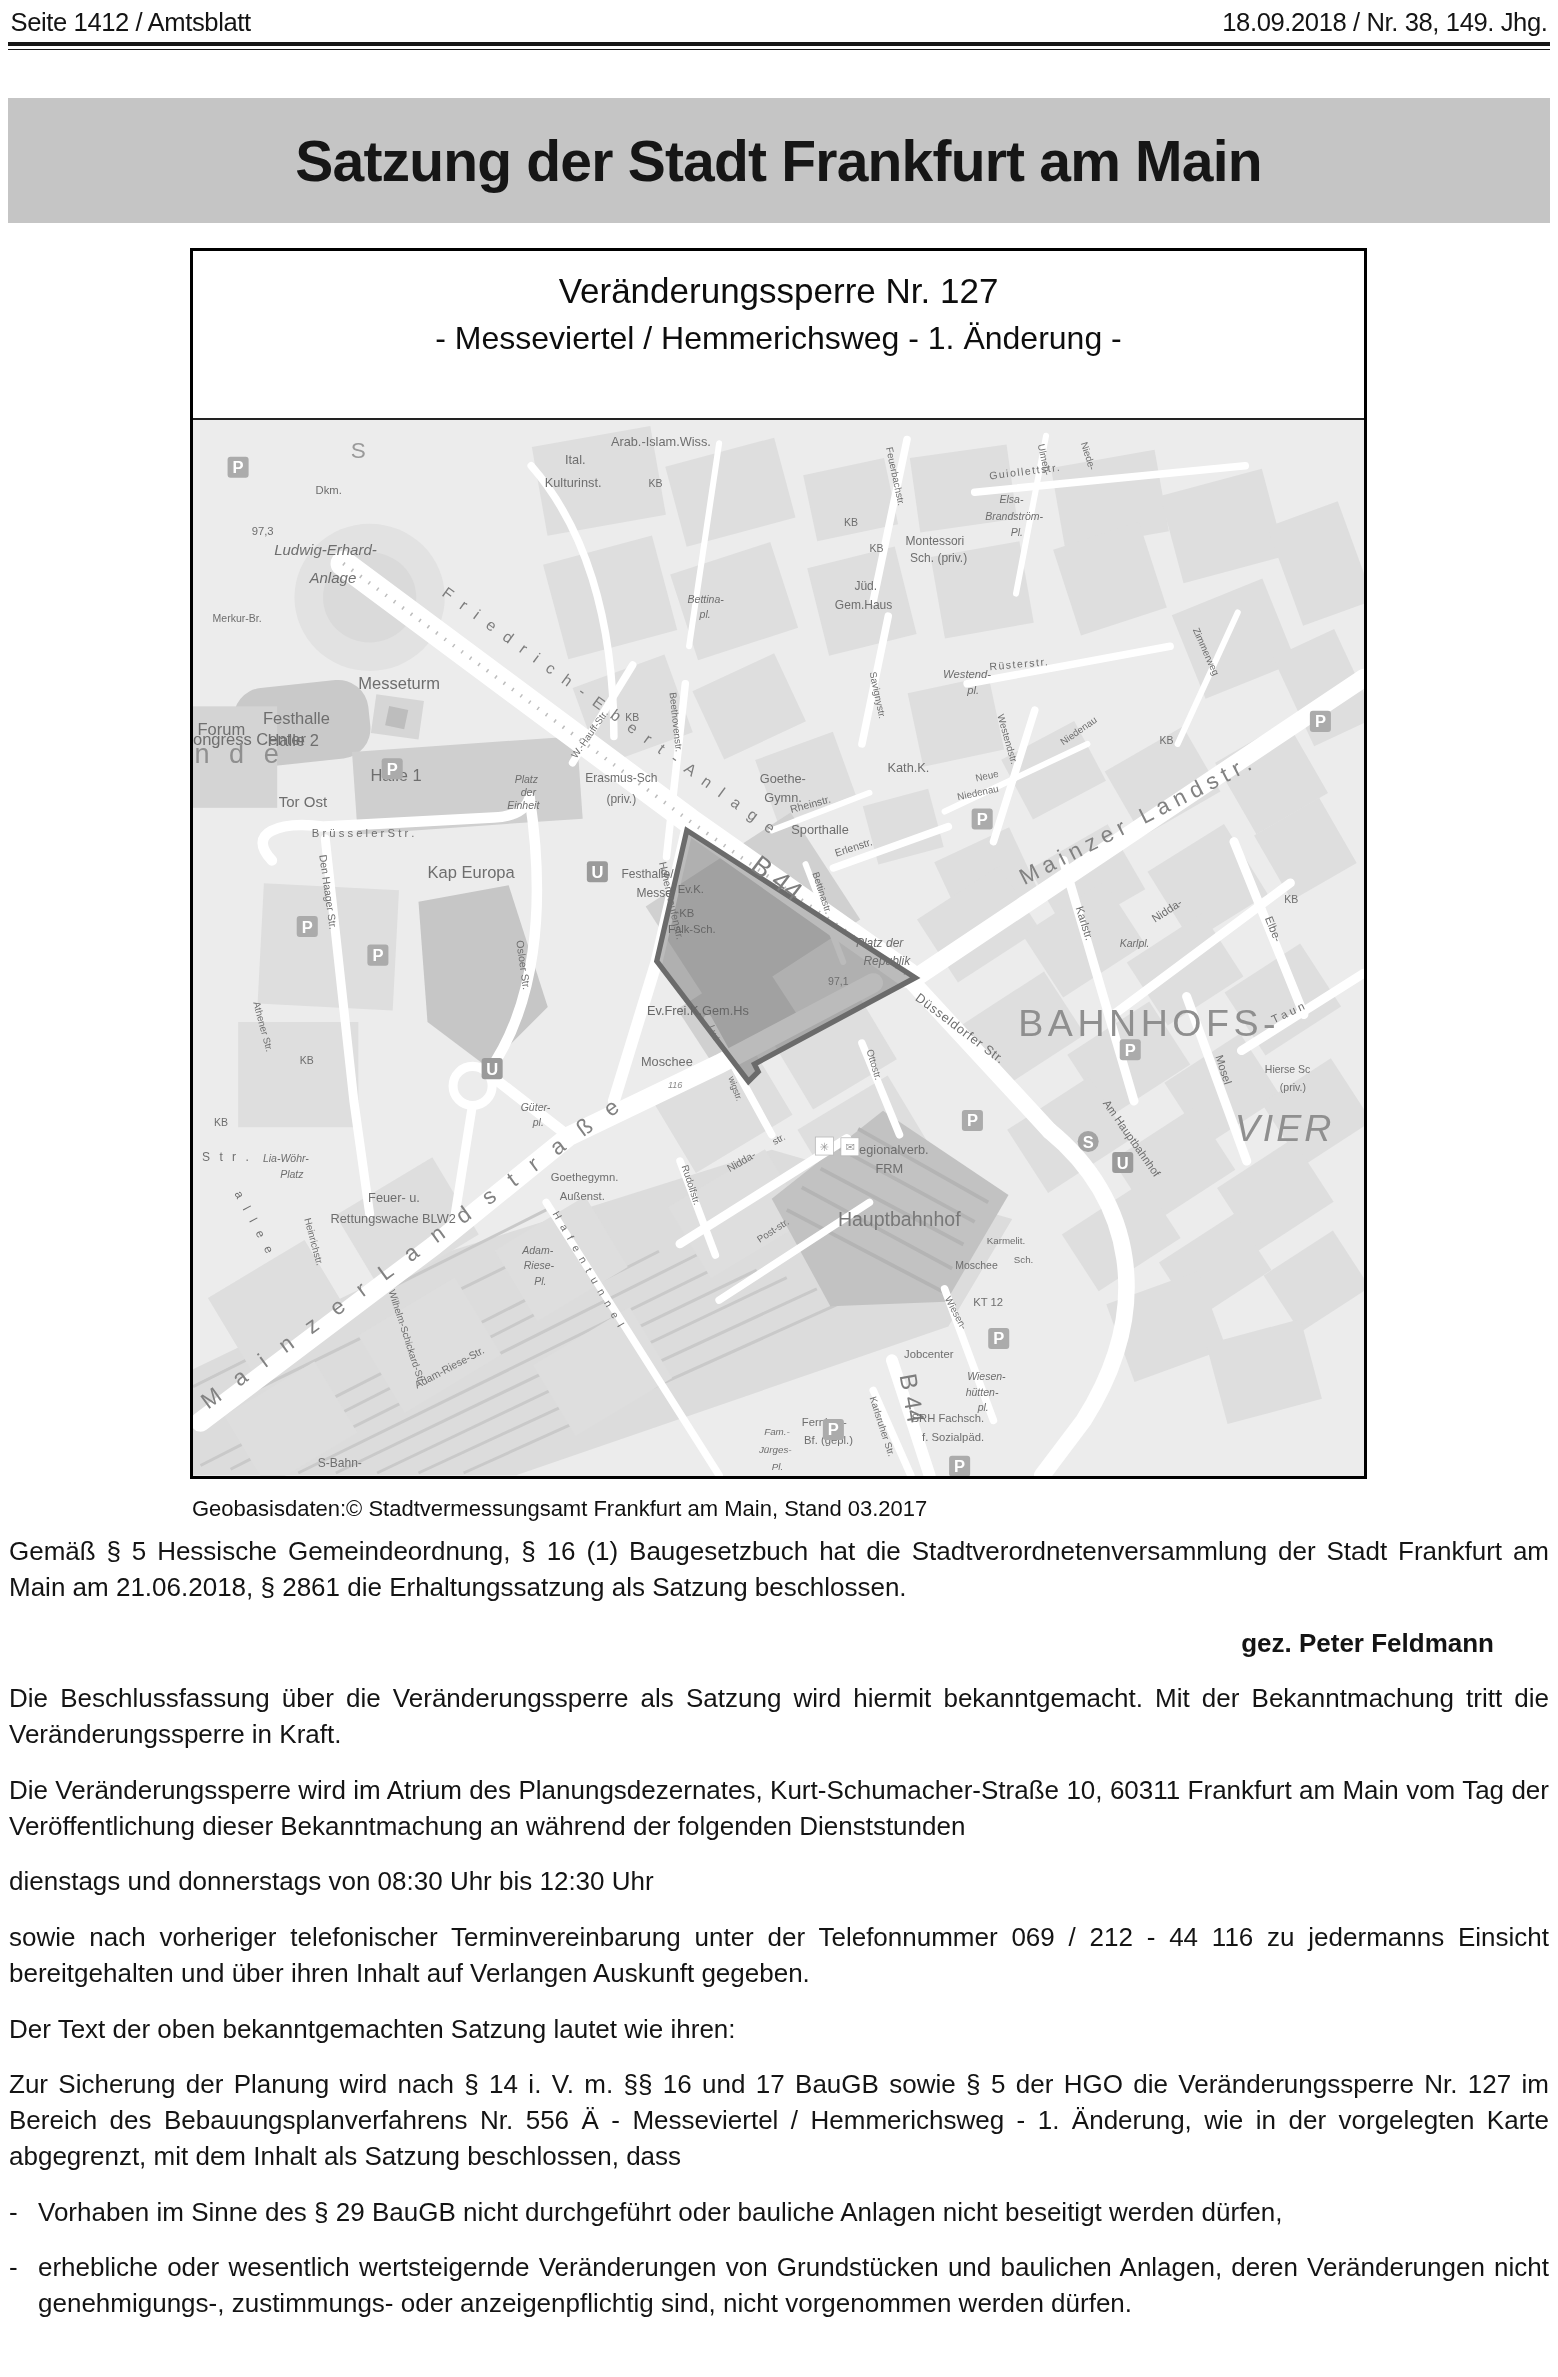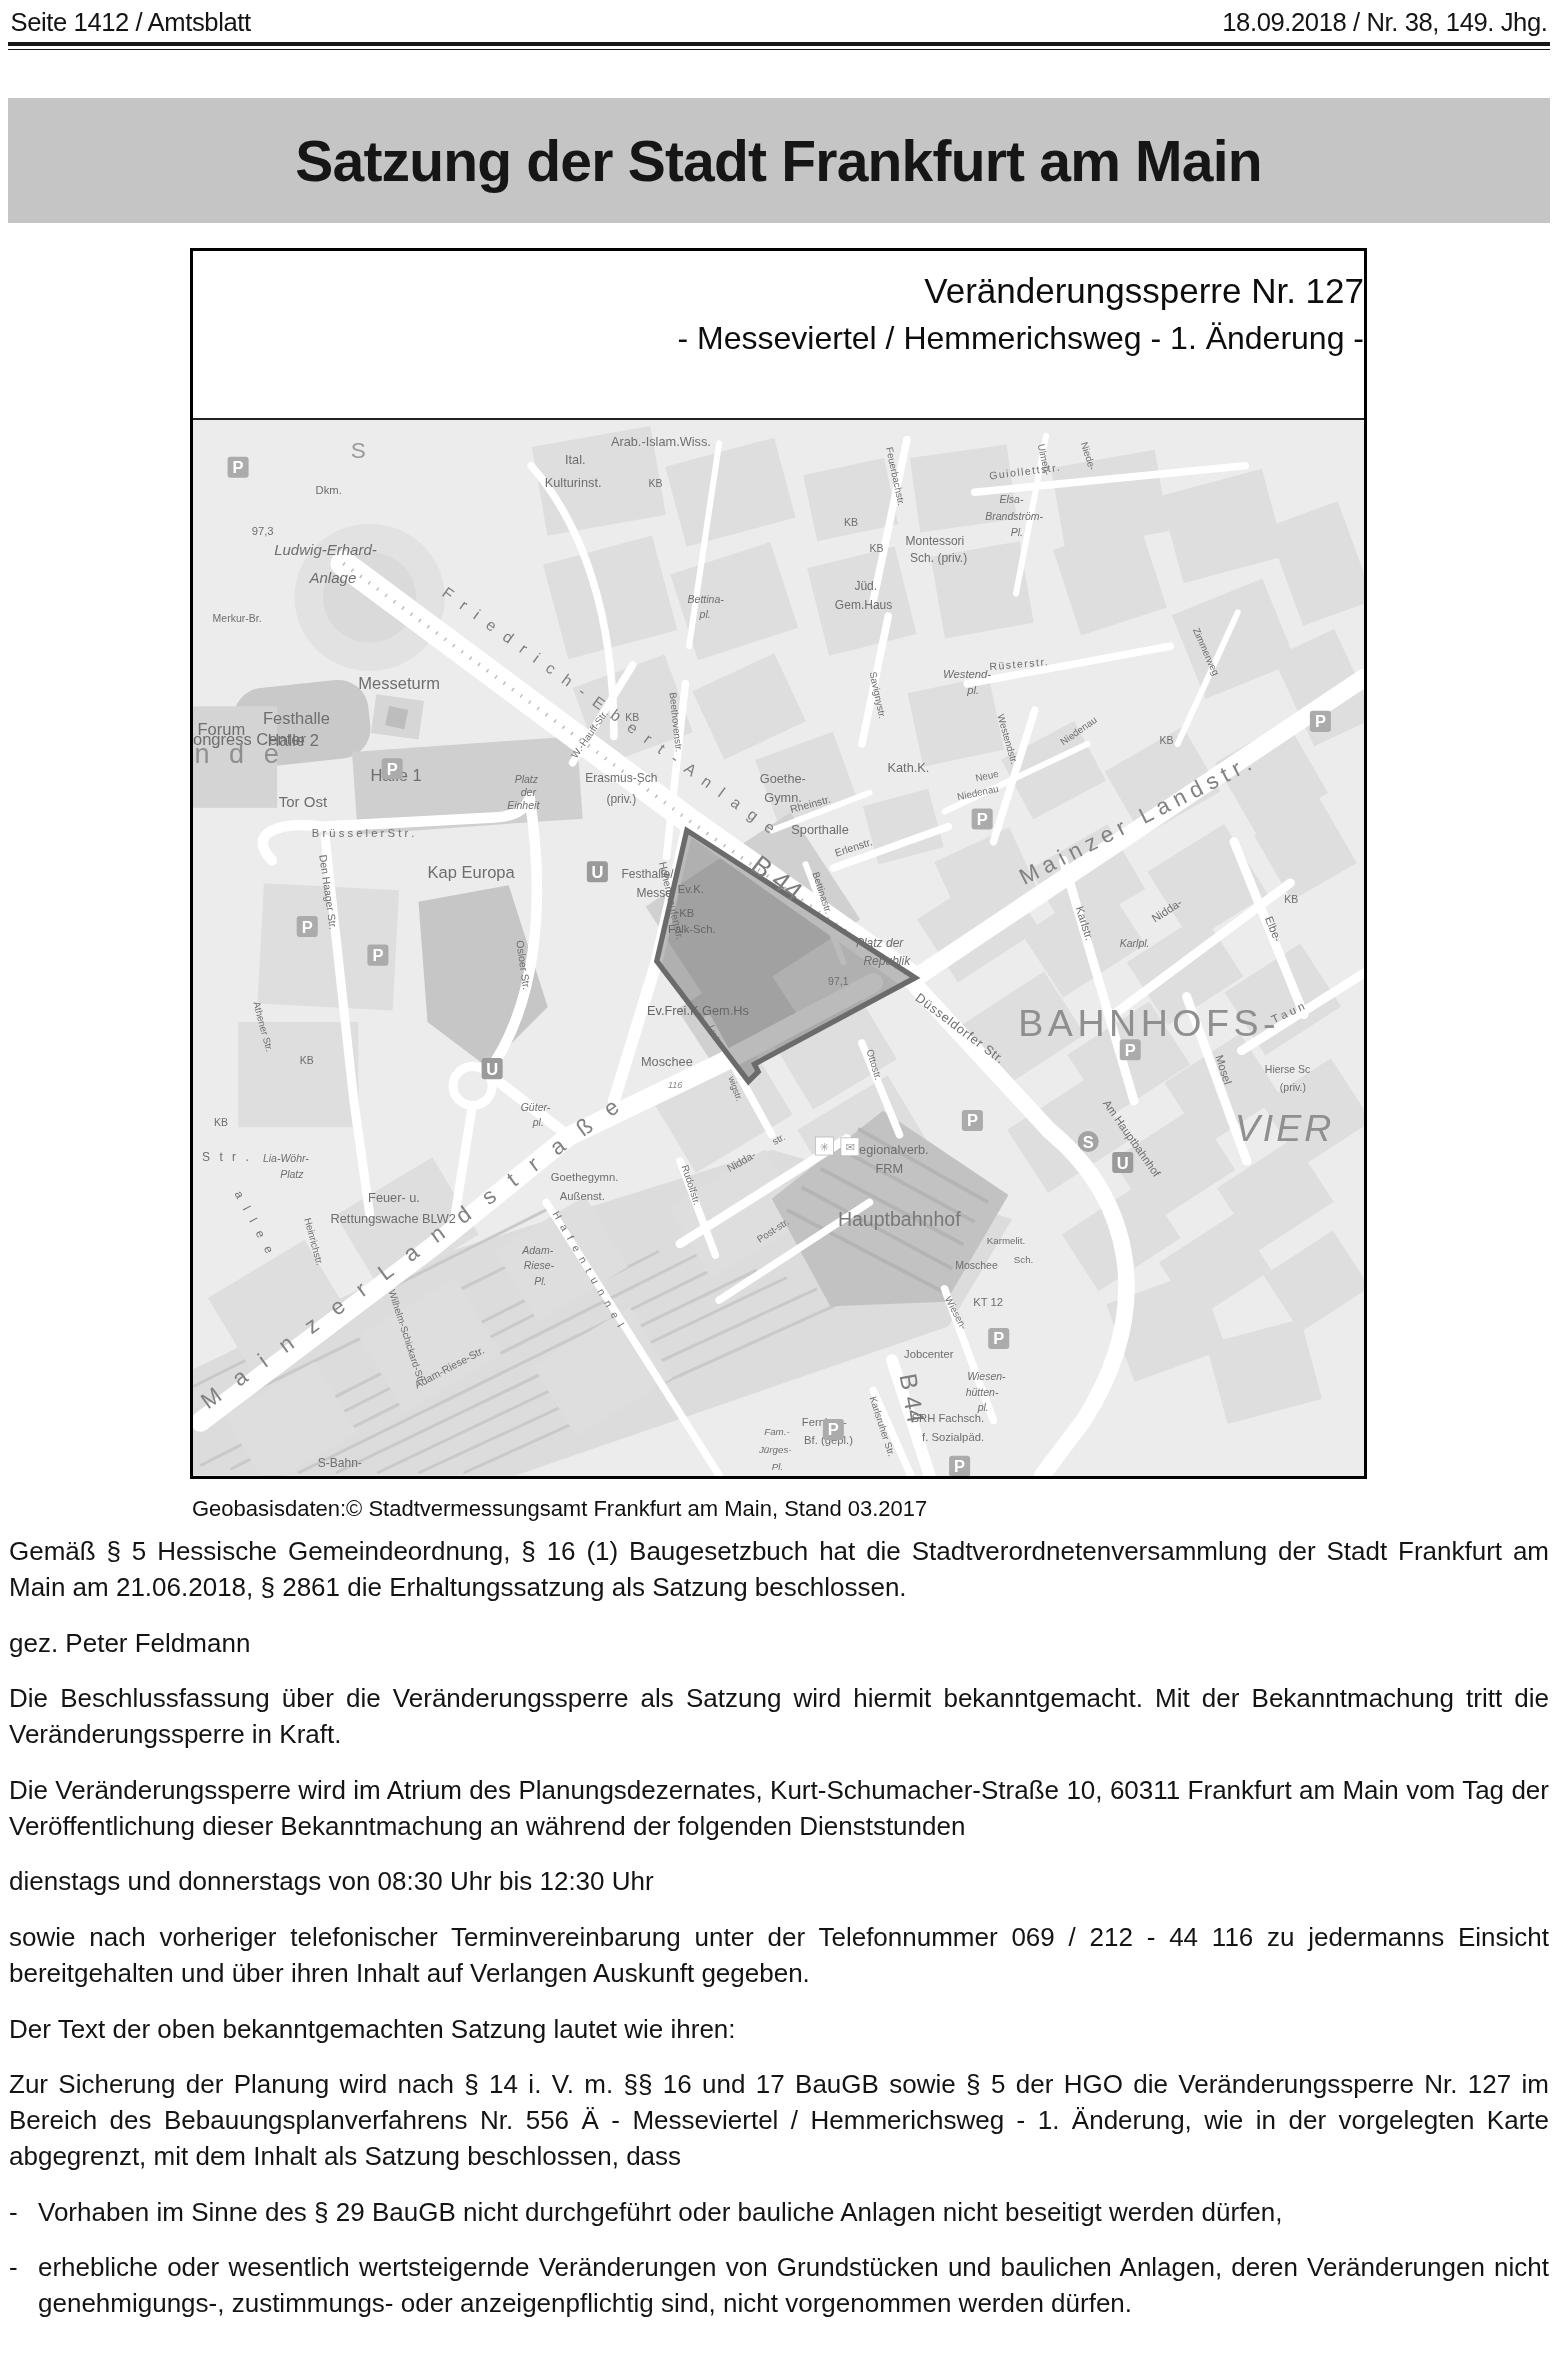--- a/index.html
+++ b/index.html
@@ -9,30 +9,30 @@
   #hdr{position:absolute;left:10.5px;top:7.5px;width:1537px;display:flex;justify-content:space-between;
        font-size:25.6px;letter-spacing:-0.4px;gap:20px;}
   #rules{position:absolute;left:7.5px;top:42px;width:1542px;height:3px;
          border-top:4.5px solid #161616;border-bottom:1.5px solid #161616;}
   
   #banner{position:absolute;left:7.5px;top:98px;width:1542px;height:125px;background:#c5c5c5;
           display:flex;align-items:center;justify-content:center;}
   #banner .t{font-size:57px;font-weight:bold;letter-spacing:-0.8px;color:#161616;}
   
   #mapbox{position:absolute;left:190px;top:248px;width:1171px;height:1225px;border:3.8px solid #000;background:#fff;}
-  #mapbox .bt{ text-align:right;color:#0d0d0d;}
+  #mapbox .bt{ text-align:center;color:#0d0d0d;}
   #bt1{margin-top:19.6px;font-size:35px;}
   #bt2{margin-top:10.5px;font-size:32px;}
   #bt3{margin-top:9px;font-size:32px;}
   #map-wrap{position:absolute;left:0;bottom:0;width:1171px;height:1056px;border-top:2.3px solid #222;overflow:hidden;background:#ececec;}
   #cap{position:absolute;left:192px;top:1496px;font-size:22px;color:#111;}
   
   #bodytext{position:absolute;left:9px;top:1533px;width:1540px;font-size:26px;line-height:36px;text-align:justify;}
   #bodytext .par{margin:0 0 19.6px 0;}
-  #sig{text-align:left;font-weight:normal;padding-right:55px;margin:0 0 19.6px 0;}
+  #sig{text-align:right;font-weight:bold;padding-right:55px;margin:0 0 19.6px 0;}
   .bullet{display:flex;margin:0 0 19.6px 0;}
   .bullet .dash{width:29px;flex:none;}
   .bullet .btx{flex:1;text-align:justify;}
   
   text{font-family:"Liberation Sans","DejaVu Sans",sans-serif;}
 </style>
 </head>
 <body>
 
 <div id="page">

